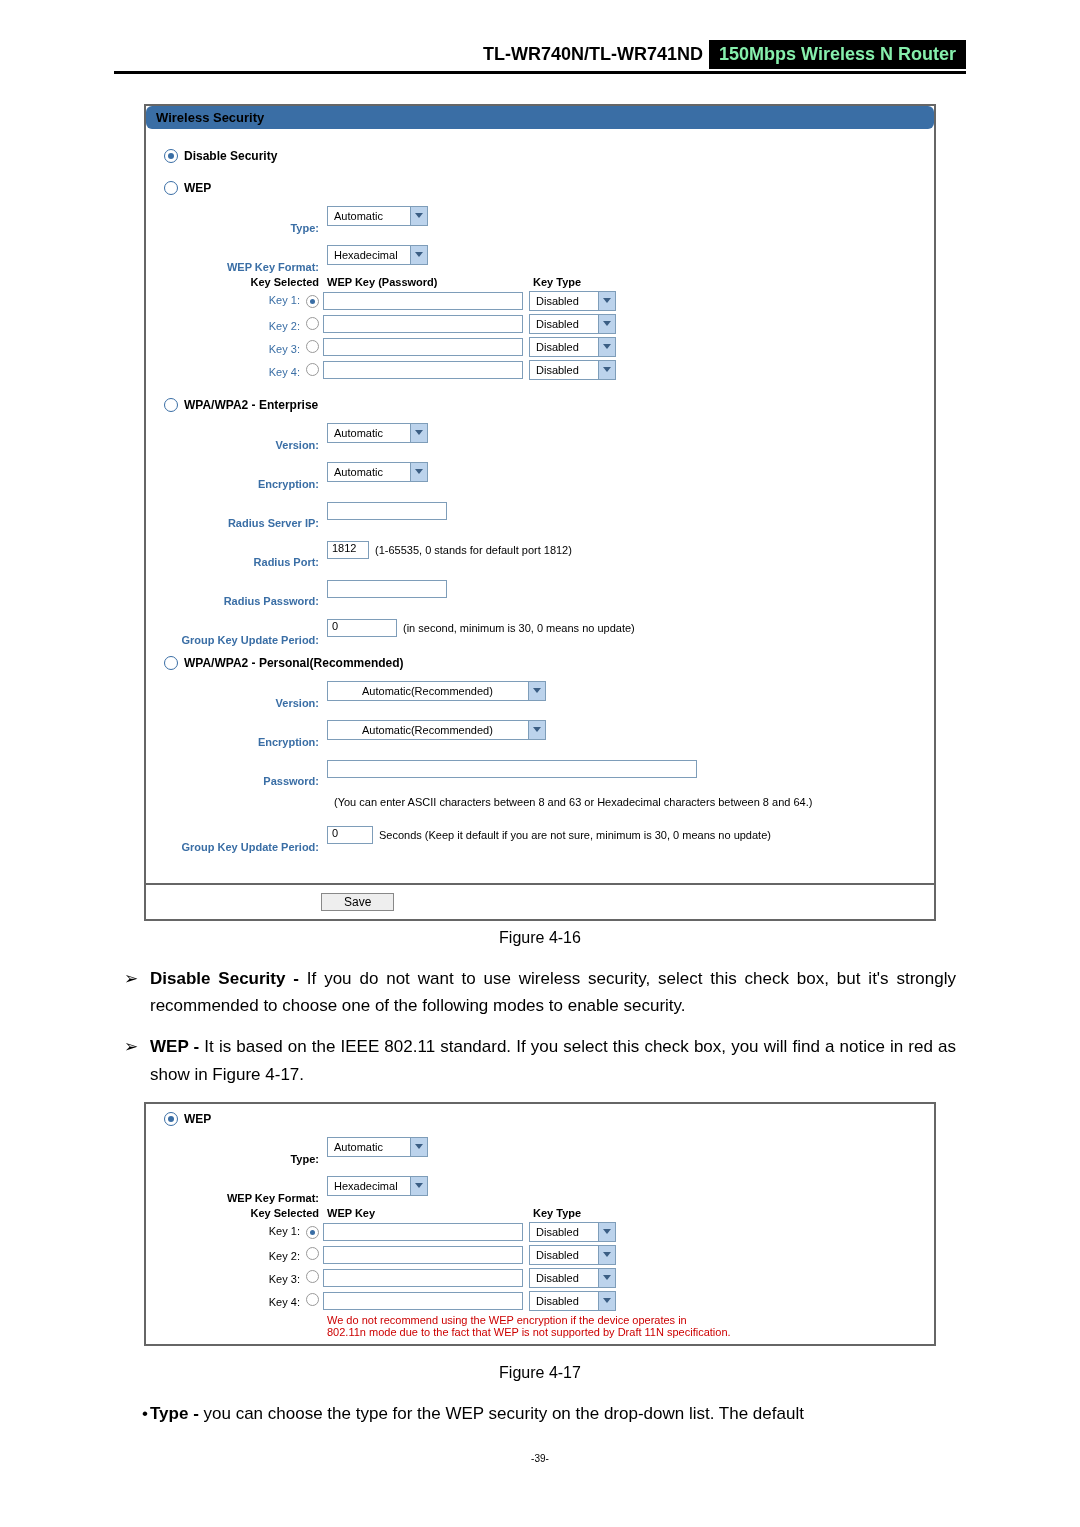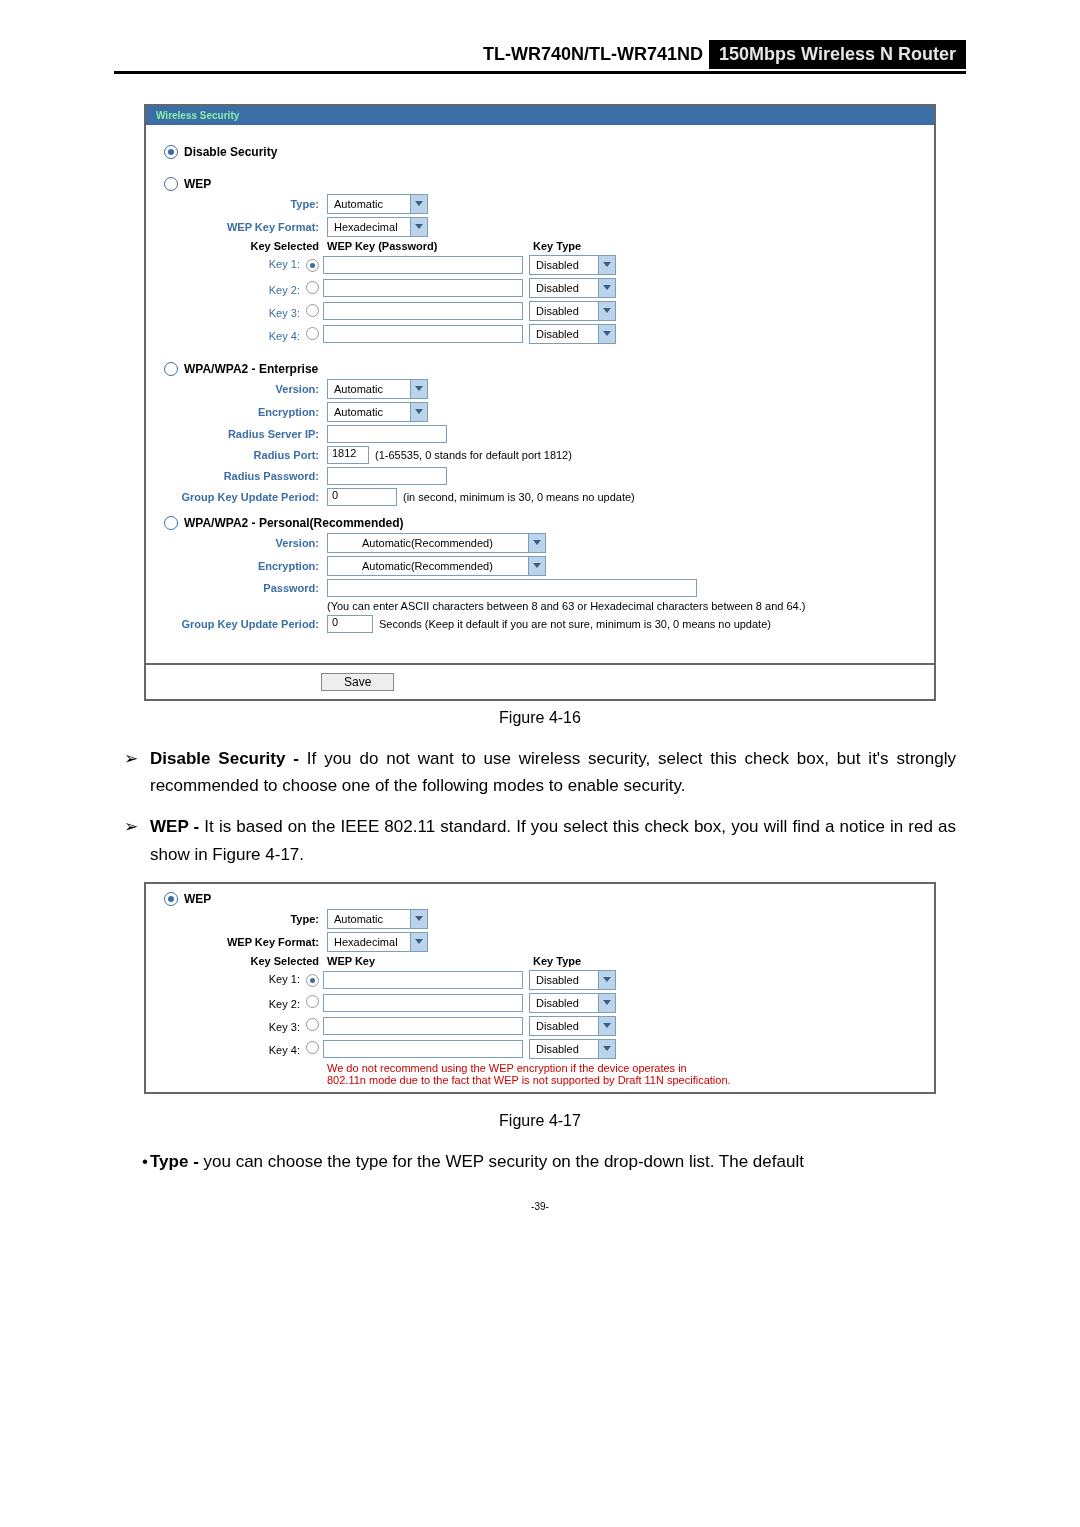--- a/index.html
+++ b/index.html
@@ -24,38 +24,39 @@
   }
   .hdr-model {
     display: inline-block;
     font-weight: bold;
     font-size: 18px;
     padding: 4px 6px;
   }
   .hdr-desc {
     display: inline-block;
     font-weight: bold;
-    color: #e5e5e5;
+    color: #86efac;
     background: #000;
     font-size: 18px;
     padding: 4px 10px;
     margin-left: 0;
   }
   
   .capture {
     border: 2px solid #666;
     margin: 30px 30px 8px 30px;
     font-size: 12px;
   }
   .cap-title {
     background: #3a6ea5;
-    color: #86efac;
+    color: #000000;
     font-weight: bold;
     padding: 4px 10px;
-    font-size: 10px;
+    font-size: 13px;
+    border-radius: 6px;
   }
   .cap-body {
     padding: 10px 18px 14px 18px;
   }
   .section-row {
     display: flex;
     align-items: center;
     margin: 10px 0 2px 0;
     font-weight: bold;
   }
@@ -80,20 +81,21 @@
     align-items: center;
     margin: 3px 0;
     color: #3a6ea5;
   }
   .field-label {
     width: 155px;
     text-align: right;
     padding-right: 8px;
     font-size: 11px;
     font-weight: bold;
+    margin-top: 24px;
   }
   .field-row .black { color: #000; }
   .dd {
     display: inline-flex;
     align-items: center;
     border: 1px solid #7e9db9;
     background: #fff;
     height: 18px;
     font-size: 11px;
     color: #000;
@@ -332,21 +334,21 @@
               </svg>
             </span>
           </span>
       </div>
       <div class="field-row">
         <span class="field-label">Password:</span>
         <span class="tin" style="width:370px"></span>
       </div>
       <div class="field-row">
         <span class="field-label"></span>
-        <span class="hint" style="margin-left:0">(You can enter ASCII characters between 8 and 63 or Hexadecimal characters between 8 and 64.)</span>
+        <span class="hint" style="margin-left:7px">(You can enter ASCII characters between 8 and 63 or Hexadecimal characters between 8 and 64.)</span>
       </div>
       <div class="field-row" style="margin-bottom:16px;">
         <span class="field-label">Group Key Update Period:</span>
         <span class="tin" style="width:46px">0</span>
         <span class="hint">Seconds (Keep it default if you are not sure, minimum is 30, 0 means no update)</span>
       </div>
 
     </div>
     <div class="save-bar">
       <span class="save-btn">Save</span>

